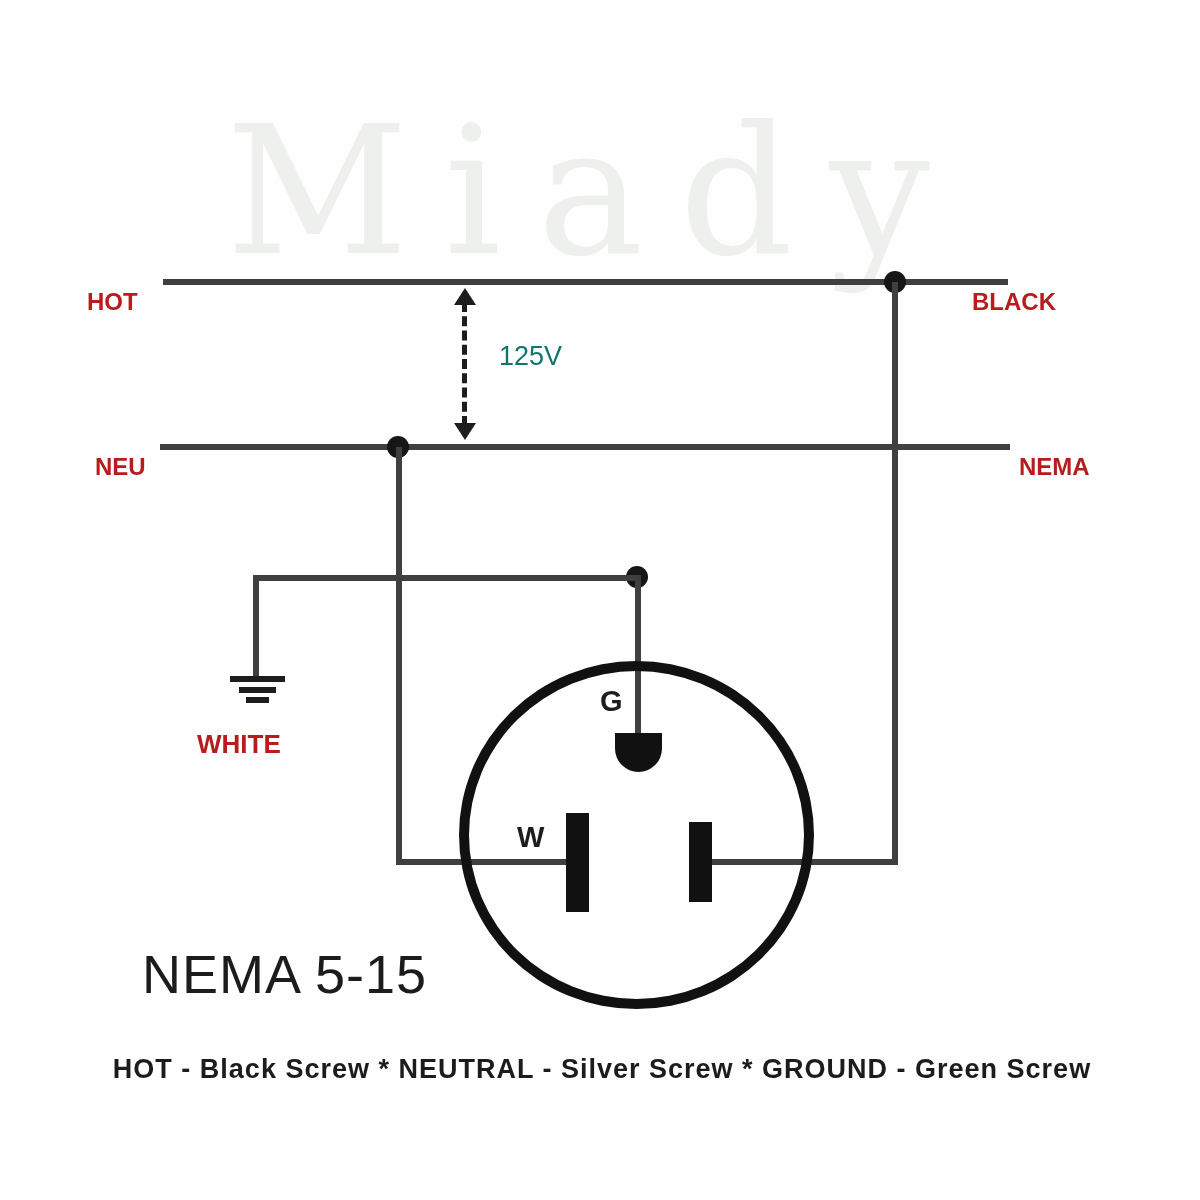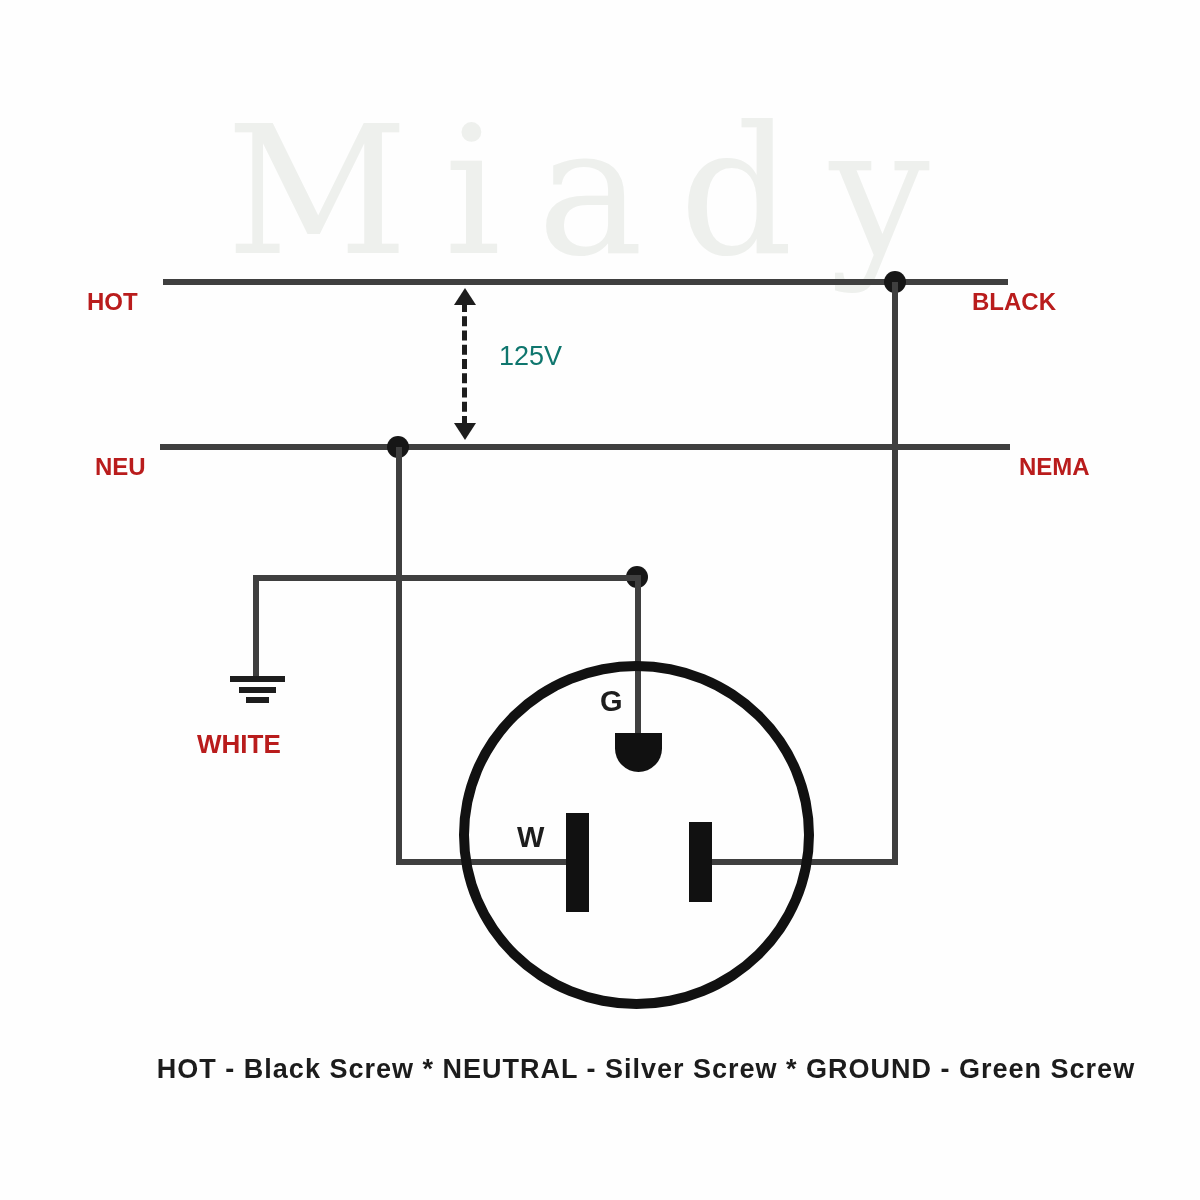--- a/index.html
+++ b/index.html
@@ -79,21 +79,21 @@
     position:absolute;color:#1d1d1d;font-weight:bold;font-size:29px;line-height:1;
   }
   .title{
     position:absolute;left:142px;top:947px;
     font-size:54px;color:#1c1c1c;line-height:1;letter-spacing:1px;
     white-space:nowrap;
   }
   .footer{
     position:absolute;left:602px;top:1053px;transform:translateX(-50%);
     font-size:27px;font-weight:bold;color:#1c1c1c;line-height:1.2;
-    letter-spacing:1px;white-space:nowrap;margin-left:44px;
+    letter-spacing:1px;white-space:nowrap;
   }
 </style>
 </head>
 <body>
 
 <div id="canvas">
 
   <div class="watermark">Miady</div>
 
   <div class="lbl" style="left:87px;top:270px;">HOT</div>
@@ -128,15 +128,16 @@
   <div class="wire wire-h" style="left:396px;top:859px;width:176px;"></div>
   <div class="wire wire-h" style="left:706px;top:859px;width:192px;"></div>
 
   <div class="plug-circle"></div>
   <div class="pin-lbl" style="left:600px;top:687px;">G</div>
   <div class="pin-g"></div>
   <div class="pin-lbl" style="left:517px;top:823px;">W</div>
   <div class="pin-w"></div>
   <div class="pin-hot"></div>
 
+  <div class="title">NEMA 5-15</div>
   <div class="footer">HOT - Black Screw * NEUTRAL - Silver Screw * GROUND - Green Screw</div>
 
 </div>
 
 </body></html>

